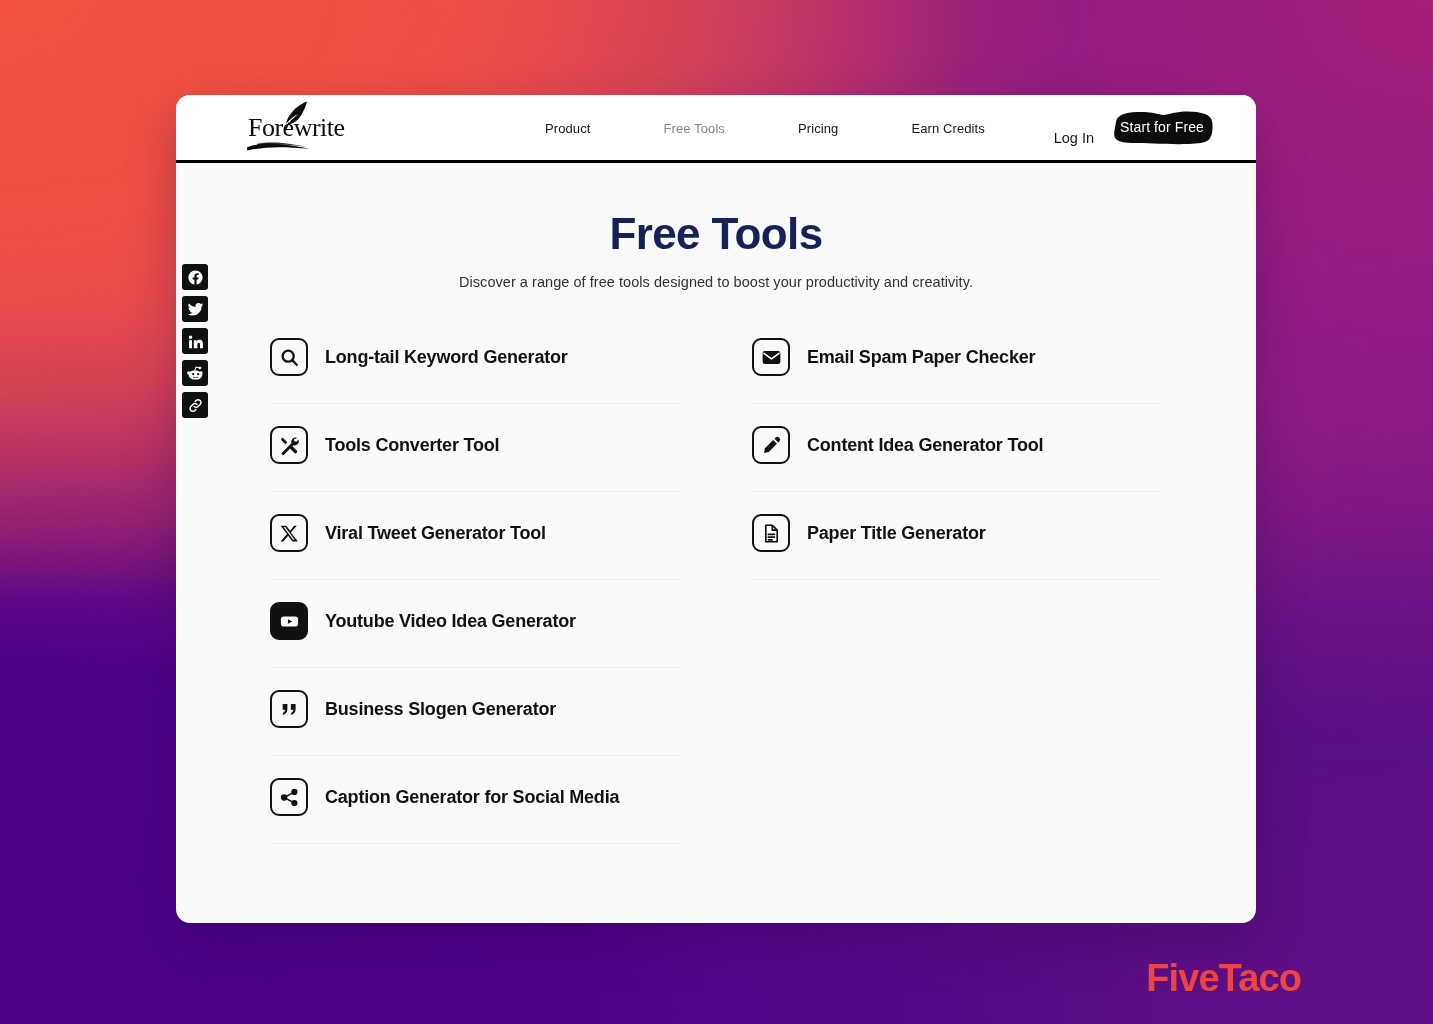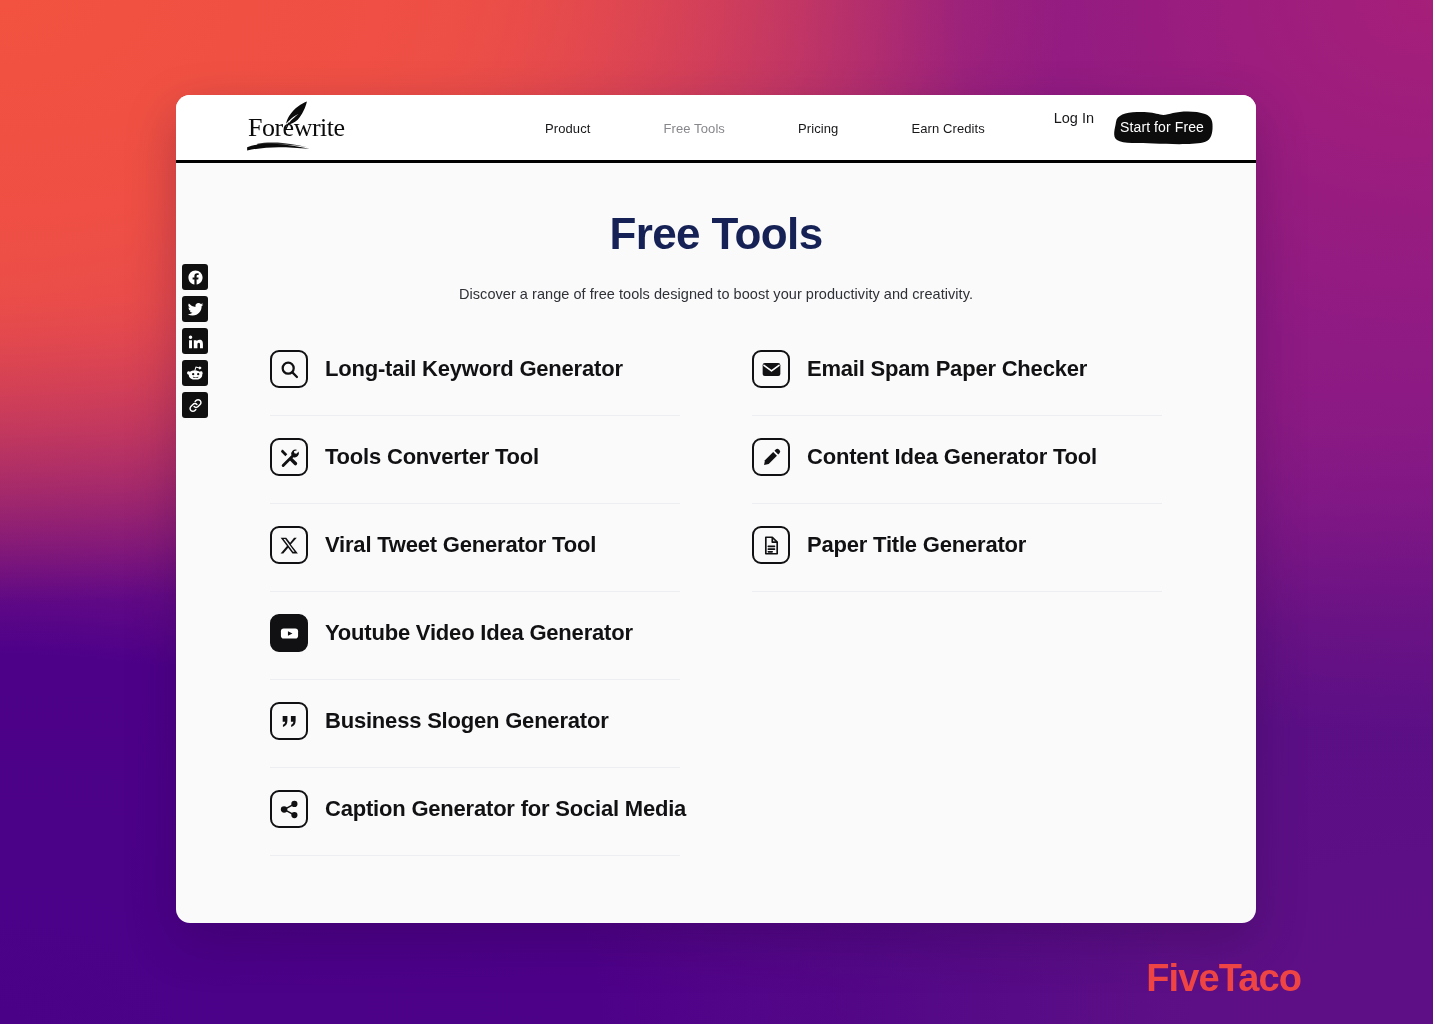--- a/index.html
+++ b/index.html
@@ -118,21 +118,21 @@
     margin-left: 37px;
   }
   .nav-link.is-active { color: #86868c; }
 
   .header-right {
     position: absolute;
     right: 40px;
     top: 50%;
     transform: translateY(-50%);
     display: flex;
-    align-items: flex-start;
+    align-items: flex-end;
     gap: 14px;
   }
   .login-link {
     font-size: 14.5px;
     color: #18181b;
     text-decoration: none;
     cursor: pointer;
     white-space: nowrap;
   }
 
@@ -171,21 +171,21 @@
   .page-title {
     text-align: center;
     font-size: 44px;
     font-weight: 700;
     color: #162255;
     letter-spacing: -0.6px;
     line-height: 1.1;
   }
   .page-subtitle {
     text-align: center;
-    margin-top: 28px;
+    margin-top: 16px;
     font-size: 14.5px;
     color: #2f3136;
     letter-spacing: 0.05px;
   }
 
   
   .tools-grid {
     margin: 43px auto 0;
     width: 892px;
     display: grid;
@@ -216,21 +216,21 @@
     justify-content: center;
     background: transparent;
   }
   .tool-icon.filled {
     background: #111113;
     border-color: #111113;
   }
   .tool-icon svg { width: 21px; height: 21px; display: block; }
 
   .tool-label {
-    font-size: 22px;
+    font-size: 18px;
     font-weight: 700;
     color: #111113;
     letter-spacing: -0.2px;
     white-space: nowrap;
   }
 
   
   .watermark {
     position: absolute;
     right: 132px;

